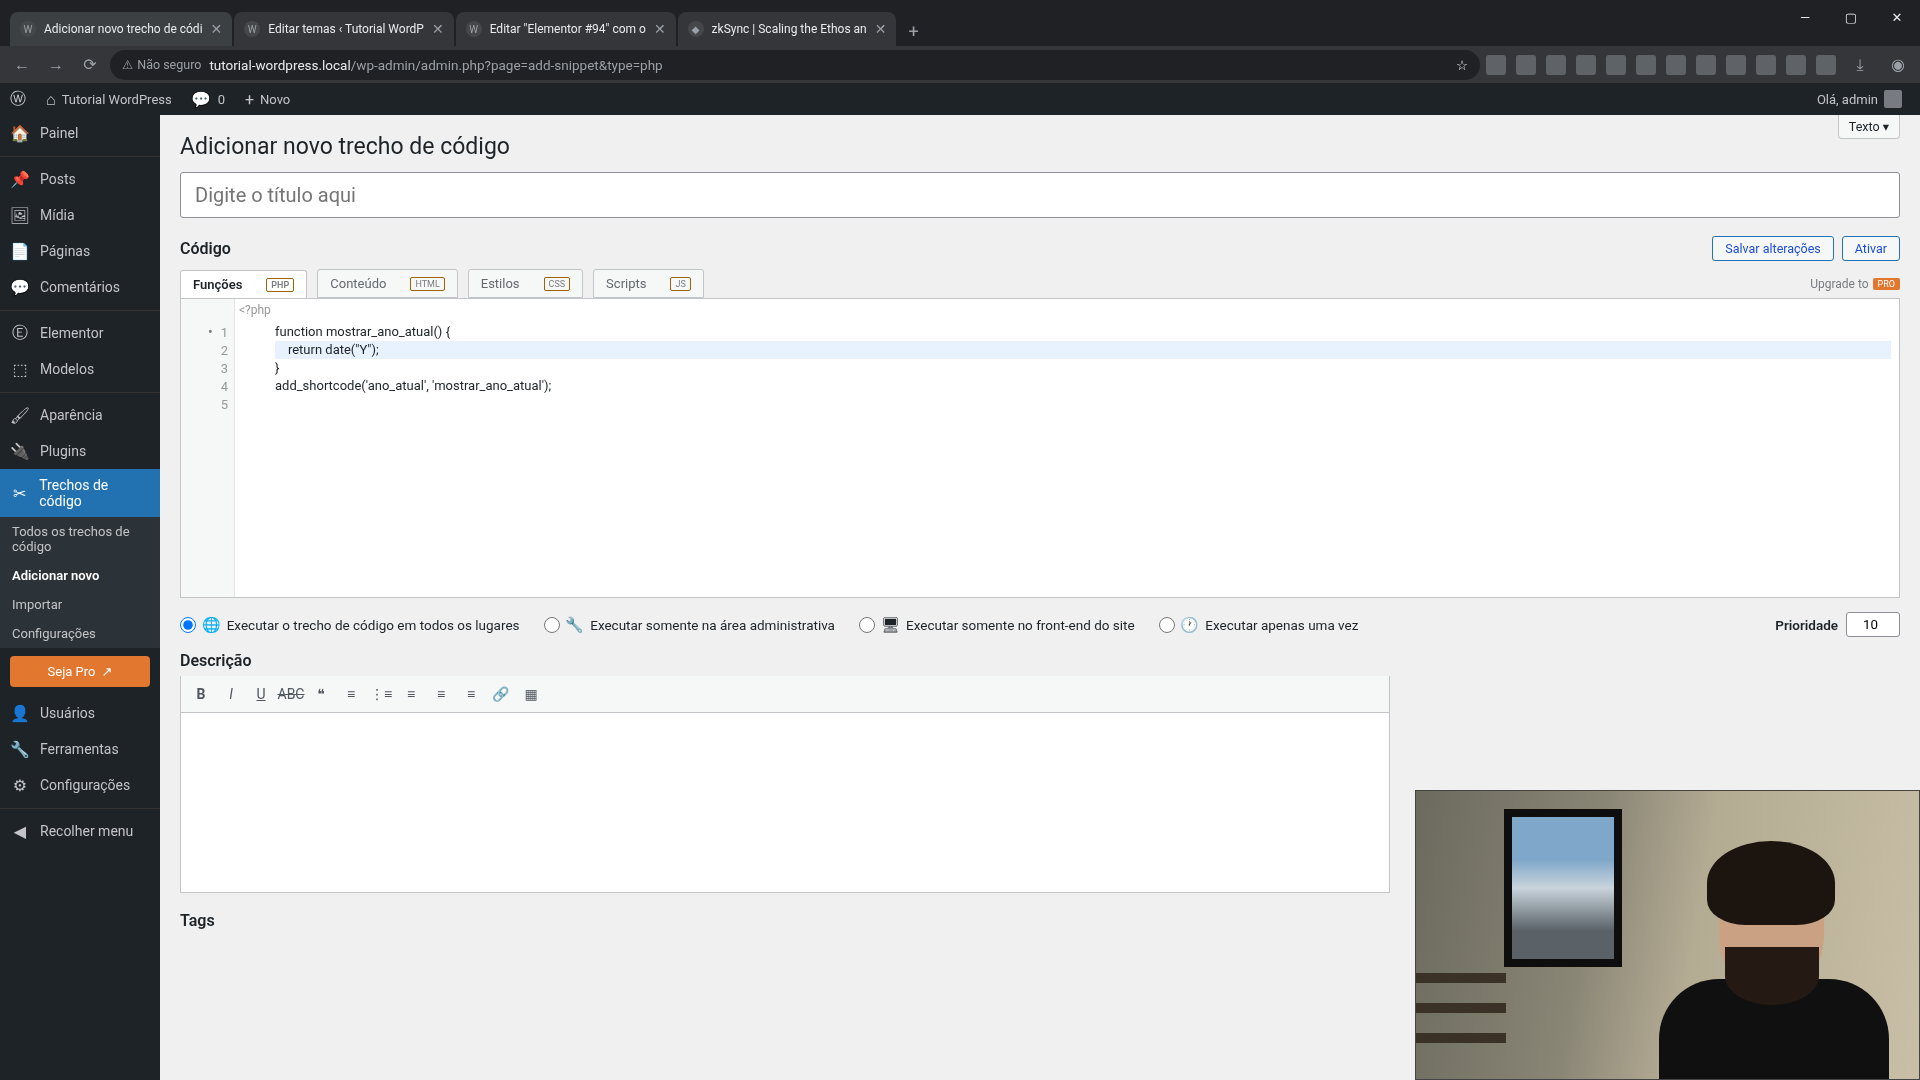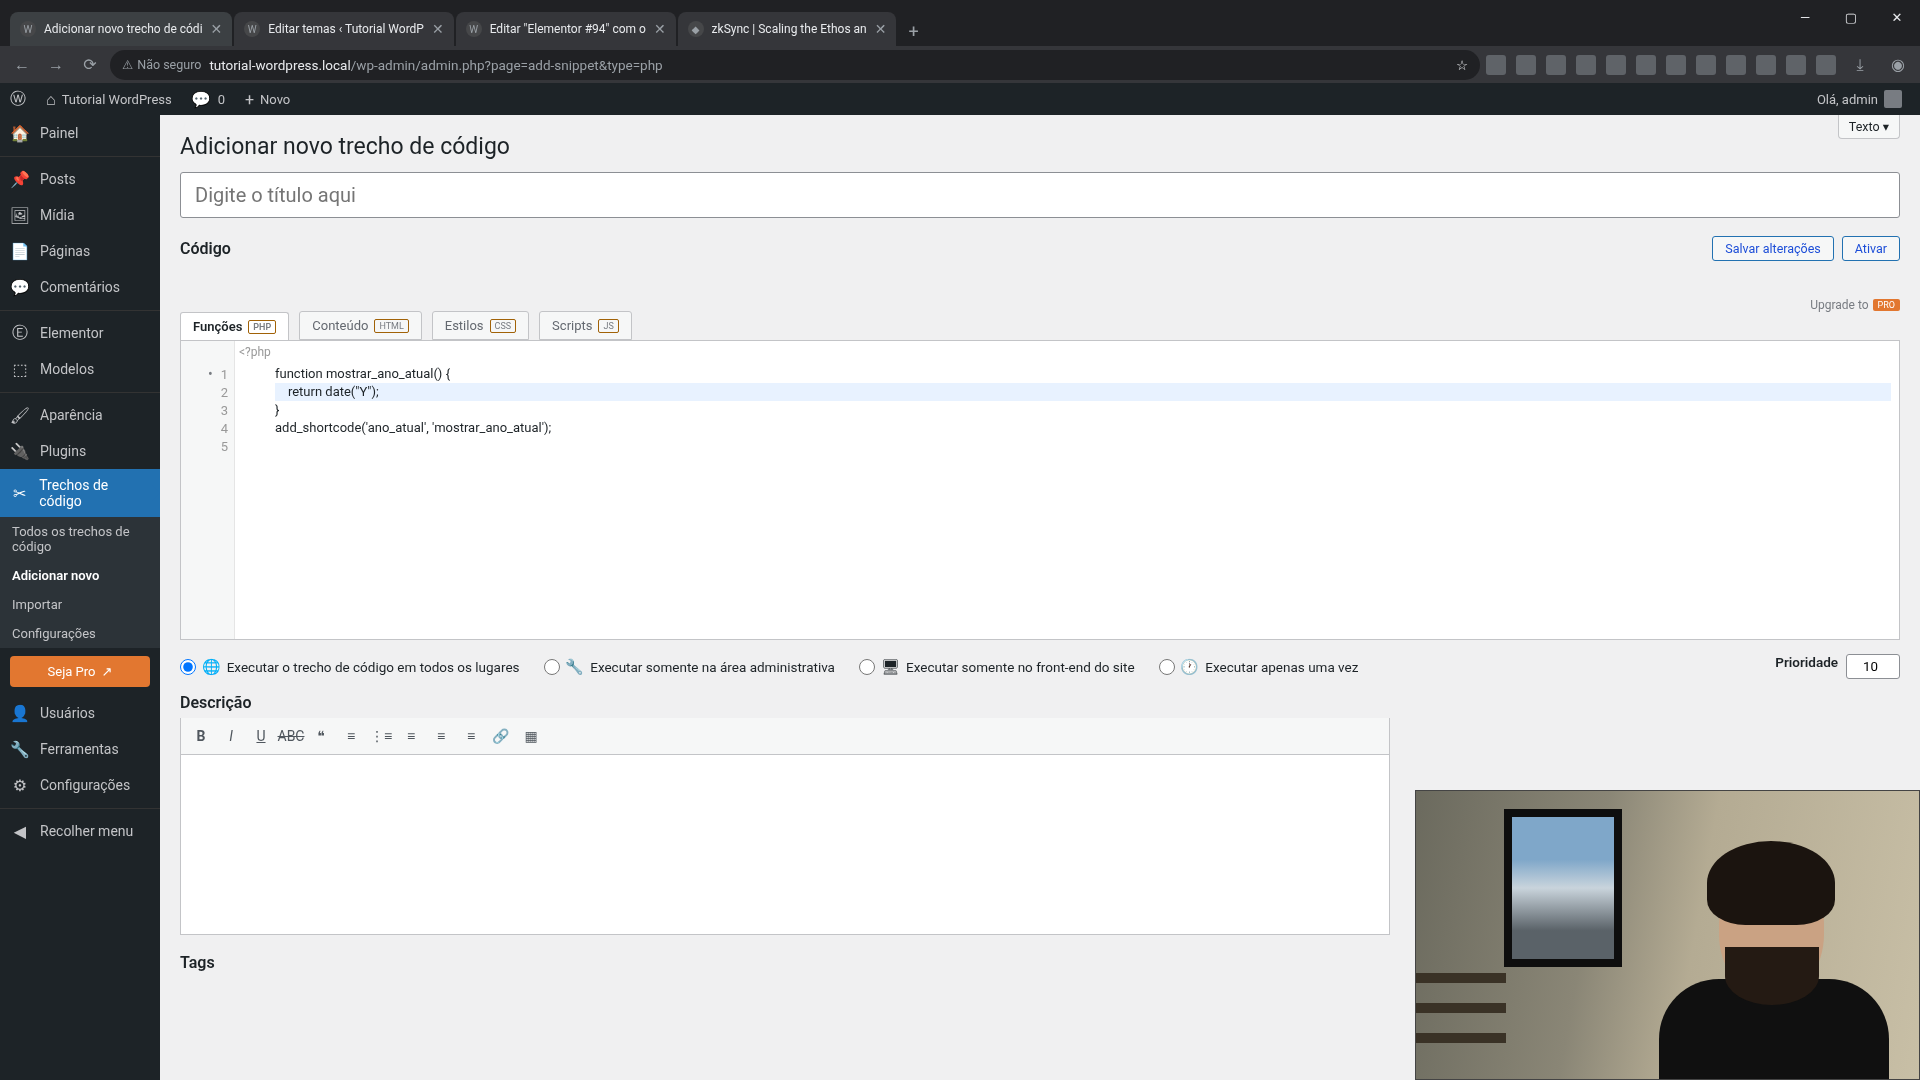--- a/index.html
+++ b/index.html
@@ -51,38 +51,38 @@
 .help-tab { position: absolute; right: 20px; top: 0; background: #f6f7f7; border: 1px solid #c3c4c7; border-top: none; border-radius: 0 0 4px 4px; padding: 4px 10px; font-size: 12.5px; cursor: pointer; }
 .page-title { font-size: 23px; font-weight: 400; padding: 18px 0 12px 0; }
 .title-input { width: 100%; padding: 10px 14px; font-size: 20px; border: 1px solid #8c8f94; border-radius: 3px; background: #fff; color: #646970; }
 
 .section-head { display: flex; justify-content: space-between; align-items: center; margin: 18px 0 8px 0; }
 .section-head h2 { font-size: 16px; font-weight: 600; }
 .head-buttons { display: flex; gap: 8px; }
 .btn-outline { background: #f6f7f7; border: 1px solid #2271b1; color: #1d4ed8; padding: 4px 12px; border-radius: 3px; font-size: 12.5px; cursor: pointer; }
 
 .code-tabs { display: flex; align-items: center; gap: 10px; }
-.code-tab { border: 1px solid #c3c4c7; background: #f6f7f7; padding: 6px 12px; border-radius: 3px 3px 0 0; font-size: 13px; cursor: pointer; display: flex; align-items: center; gap: 6px; color: #646970; margin-top: 42px; }
+.code-tab { border: 1px solid #c3c4c7; background: #f6f7f7; padding: 6px 12px; border-radius: 3px 3px 0 0; font-size: 13px; cursor: pointer; display: flex; align-items: center; gap: 24px; color: #646970; }
 .code-tab.active { background: #fff; border-bottom-color: #fff; color: #1d2327; font-weight: 600; position: relative; top: 1px; }
 .tag-badge { font-size: 9px; border: 1px solid #a16207; padding: 1px 4px; border-radius: 2px; color: #787c82; }
 .upgrade { margin-left: auto; font-size: 12px; color: #787c82; display: flex; align-items: center; gap: 4px; }
 .pro-badge { background: #e27730; color: #fff; font-size: 9px; padding: 1px 5px; border-radius: 2px; }
 
 .code-editor { border: 1px solid #c3c4c7; background: #fff; height: 300px; display: flex; font-family: Consolas, Monaco, monospace; font-size: 13px; position: relative; }
 .php-tag { position: absolute; left: 58px; top: 4px; color: #999; font-size: 12px; }
 .gutter { width: 54px; background: #f6f7f7; border-right: 1px solid #e5e5e5; text-align: right; padding: 24px 6px 0 0; color: #999; line-height: 18px; }
 .gutter .dot { color: #787c82; font-size: 14px; display: inline-block; margin-right: 8px; }
 .code-lines { padding: 24px 8px 0 6px; line-height: 18px; flex: 1; white-space: pre; margin-left: 34px; }
 .active-line { background: #e8f2ff; display: block; }
 
 .run-options { display: flex; align-items: center; gap: 24px; margin: 14px 0; font-size: 13.5px; }
 .run-opt { display: flex; align-items: center; gap: 6px; cursor: pointer; }
 .run-opt input { width: 16px; height: 16px; }
 .run-icon { font-size: 15px; }
-.priority { margin-left: auto; display: flex; align-items: flex-start; gap: 8px; font-weight: 600; }
+.priority { margin-left: auto; display: flex; align-items: center; gap: 8px; font-weight: 600; }
 .priority input { width: 54px; padding: 4px 6px; border: 1px solid #8c8f94; border-radius: 3px; text-align: right; }
 
 .desc-tabs { display: flex; border-bottom: 1px solid #c3c4c7; margin-top: 4px; }
 .desc-tab { border: 1px solid #c3c4c7; border-bottom: none; padding: 5px 12px; font-size: 13px; background: #f6f7f7; color: #646970; cursor: pointer; margin-right: -1px; border-radius: 3px 3px 0 0; }
 .desc-tab.active { background: #fff; color: #1d2327; }
 
 .editor-toolbar { border: 1px solid #c3c4c7; border-top: none; background: #f6f7f7; padding: 4px 6px; display: flex; gap: 2px; }
 .tb-btn { width: 28px; height: 28px; display: flex; align-items: center; justify-content: center; cursor: pointer; border-radius: 2px; font-size: 14px; color: #50575e; }
 .editor-body { border: 1px solid #c3c4c7; border-top: none; background: #fff; height: 180px; width: calc(100% - 510px); }
 

